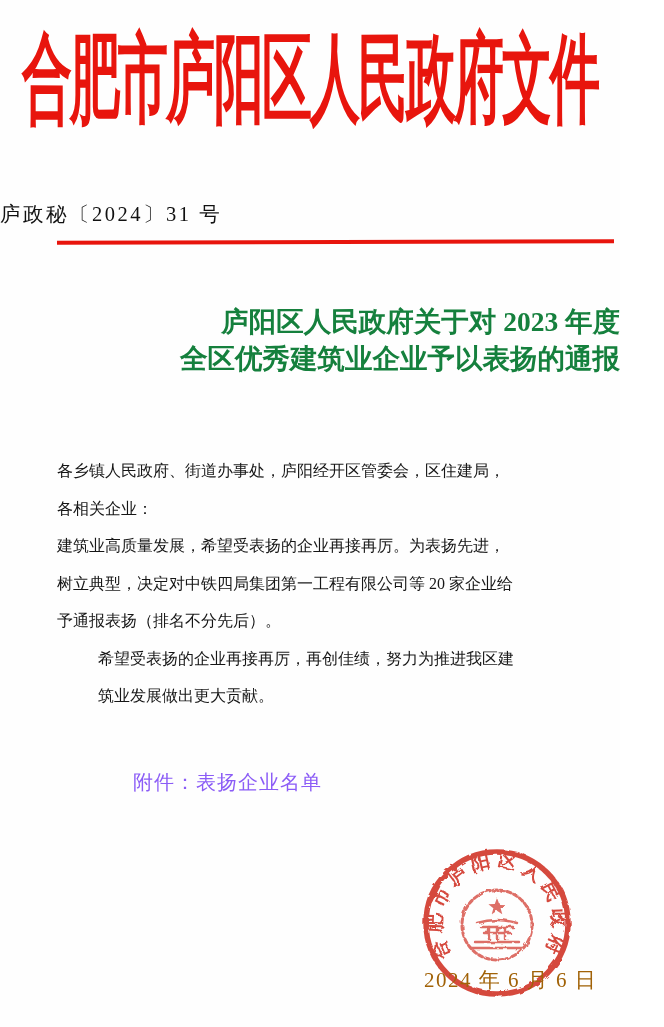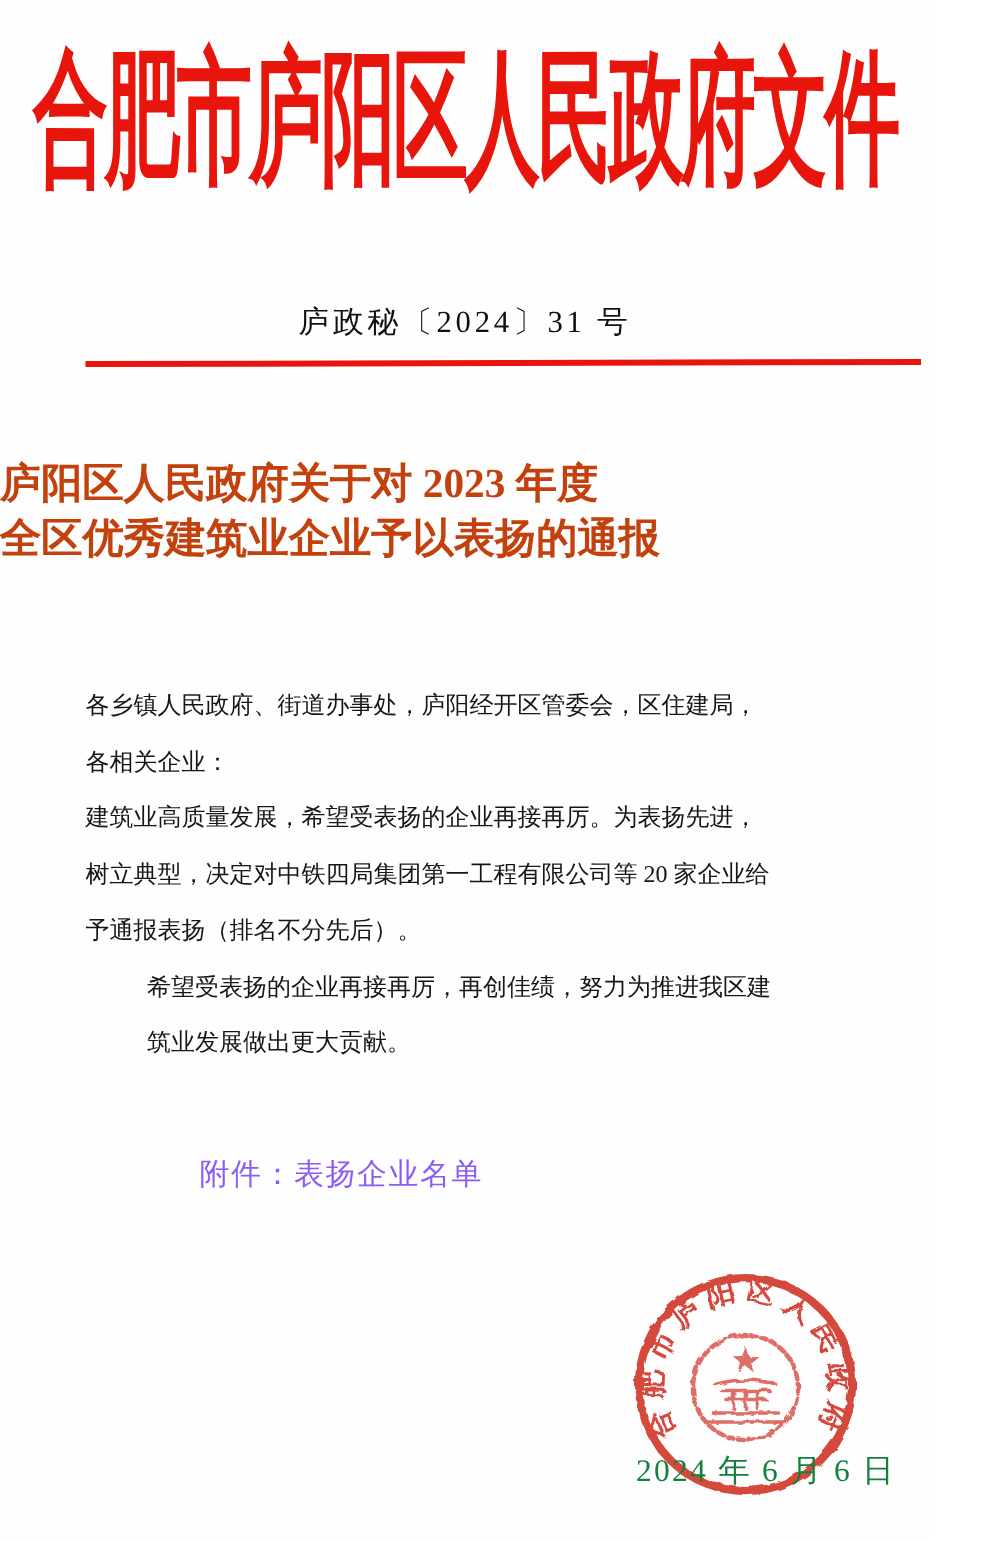--- a/index.html
+++ b/index.html
@@ -25,43 +25,42 @@
     color: #e8150d;
     transform: scaleY(1.95);
     transform-origin: 50% 0;
     white-space: nowrap;
   }
   
   .doc-number {
     position: absolute;
     top: 200px; left: 0;
     width: 100%;
-    text-align: center;
     font-size: 20.5px;
     letter-spacing: 2.5px;
     color: #111;
   }
   
   .red-rule {
     position: absolute;
     top: 240px; left: 57px;
     width: 557px; height: 4px;
     background: #e8150d;
     transform: rotate(-0.15deg);
   }
   
   .doc-title {
     position: absolute;
     top: 303px; left: 0;
     width: 100%;
-    text-align: left;
+    text-align: right;
     font-size: 27.5px;
     font-weight: bold;
     line-height: 37px;
-    color: #c2410c;
+    color: #15803d;
   }
   
   .body-text {
     position: absolute;
     top: 424px; left: 57px;
     width: 557px;
     font-size: 16px;
     line-height: 37.5px;
     color: #161616;
     margin-top: 28px;
@@ -82,21 +81,21 @@
     top: 843px; left: 417px;
     width: 160px; height: 160px;
     z-index: 1;
   }
   
   .sign-date {
     position: absolute;
     top: 966px; left: 424px;
     font-size: 21px;
     letter-spacing: 1.5px;
-    color: #15803d;
+    color: #a16207;
     z-index: 2;
     white-space: nowrap;
   }
 </style>
 </head>
 <body>
 
 <div class="page">
 
   <div class="letterhead">合肥市庐阳区人民政府文件</div>

